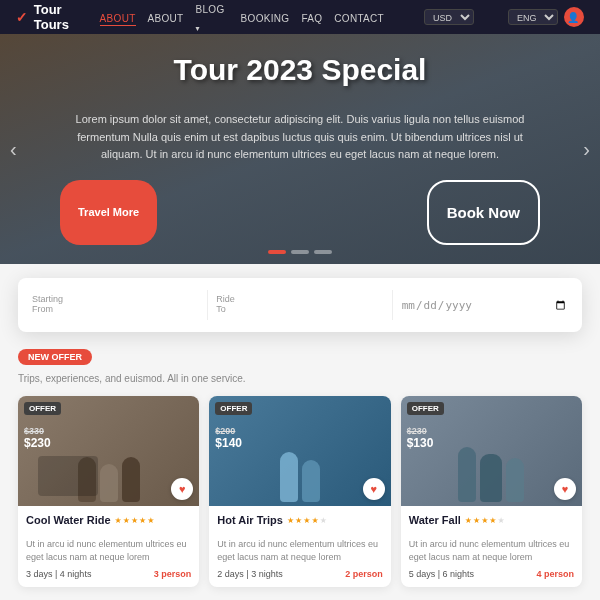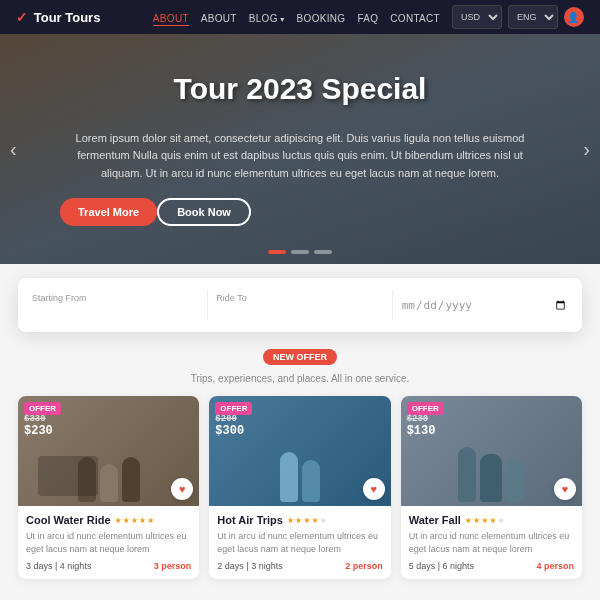--- a/index.html
+++ b/index.html
@@ -55,21 +55,22 @@
       gap: 6px;
       margin-left: 12px;
     }
     .nav-select {
       background: #2a2a3e;
       color: #ccc;
       border: 1px solid #444;
       border-radius: 3px;
       font-size: 9px;
       padding: 2px 4px;
-      height: 24px;
+      height: 16px;
+      margin-left: 28px;
     }
     .nav-user-btn {
       background: #e74c3c;
       border: none;
       border-radius: 50%;
       width: 20px;
       height: 20px;
       color: white;
       font-size: 10px;
       cursor: pointer;
@@ -111,40 +112,40 @@
       text-shadow: 2px 2px 4px rgba(0,0,0,0.5);
     }
     .hero-desc {
       font-size: 11px;
       line-height: 1.6;
       color: #ddd;
       margin-bottom: 16px;
     }
     .hero-btns {
       display: flex;
-      gap: 0;
-      justify-content: flex-start;
+      gap: 18px;
+      justify-content: space-between;
     }
     .btn-travel {
       background: #e74c3c;
       color: white;
       border: none;
       border-radius: 20px;
       padding: 7px 18px;
       font-size: 11px;
       font-weight: 600;
       cursor: pointer;
     }
     .btn-book {
       background: transparent;
       color: white;
       border: 2px solid white;
       border-radius: 20px;
-      padding: 6px 18px;
-      font-size: 11px;
+      padding: 22px 18px;
+      font-size: 15px;
       font-weight: 600;
       cursor: pointer;
     }
     .hero-arrow {
       position: absolute;
       top: 50%;
       transform: translateY(-50%);
       color: rgba(255,255,255,0.7);
       font-size: 20px;
       cursor: pointer;
@@ -177,21 +178,20 @@
       box-shadow: 0 4px 20px rgba(0,0,0,0.12);
       margin: 14px 18px;
       padding: 12px 14px;
       display: flex;
       align-items: center;
       gap: 8px;
     }
     .search-input-group {
       flex: 1;
       display: flex;
-      flex-direction: column;
     }
     .search-label {
       font-size: 9px;
       color: #999;
       margin-bottom: 2px;
     }
     .search-input {
       border: none;
       outline: none;
       font-size: 11px;
@@ -238,21 +238,21 @@
       background: #e74c3c;
       color: white;
       font-size: 9px;
       font-weight: 700;
       border-radius: 12px;
       padding: 3px 10px;
       display: inline-block;
       margin-bottom: 8px;
     }
     .tours-header {
-      text-align: center;
+      text-align: left;
       margin-bottom: 4px;
     }
     .tours-title {
       font-size: 20px;
       font-weight: 800;
       color: #1a1a2e;
       margin-bottom: 4px;
     }
     .tours-subtitle {
       font-size: 10px;
@@ -296,37 +296,36 @@
       left: 20px;
       width: 60px;
       height: 40px;
       background: rgba(0,0,0,0.2);
       border-radius: 4px;
     }
     .offer-badge {
       position: absolute;
       top: 6px;
       left: 6px;
-      background: #ec4899;
+      background: #404040;
       color: white;
       font-size: 8px;
       font-weight: 700;
       border-radius: 3px;
       padding: 2px 5px;
       z-index: 2;
     }
     .price-badge {
       position: absolute;
-      top: 18px;
+      top: 30px;
       left: 6px;
       color: white;
       font-size: 11px;
       font-weight: 700;
       z-index: 2;
-      font-family: Liberation Mono, monospace;
     }
     .price-old {
       font-size: 9px;
       text-decoration: line-through;
       color: #ddd;
     }
     .price-new {
       font-size: 12px;
       color: white;
       font-weight: 800;
@@ -349,21 +348,21 @@
       font-size: 11px;
       z-index: 2;
     }
     .card-body {
       padding: 8px;
     }
     .card-title-row {
       display: flex;
       align-items: center;
       gap: 4px;
-      margin-bottom: 4px;
+      margin-bottom: 12px;
     }
     .card-title {
       font-size: 11px;
       font-weight: 700;
       color: #1a1a2e;
     }
     .stars {
       display: flex;
       gap: 1px;
       font-size: 8px;
@@ -477,21 +476,21 @@
   <div class="search-date-group">
     <input class="search-date-input" type="date" placeholder="mm/dd/yyyy" style="">
   </div>
 </div>
 
 <section class="tours-section">
   <div class="tours-header">
     <div>
       <span class="new-offer-badge">NEW OFFER</span>
     </div>
-    <p class="tours-subtitle">Trips, experiences, and places. All in one service.</p>
+    <p class="tours-subtitle">Trips, experiences, and euismod. All in one service.</p>
   </div>
 
   <div class="tours-grid">
 
     <div class="tour-card">
       <div class="card-img-wrap">
         <div class="card-img-bg card1">
           <div class="card-figure">
             <div class="figure f1"></div>
             <div class="figure f2"></div>
@@ -528,21 +527,21 @@
       <div class="card-img-wrap">
         <div class="card-img-bg card2">
           <div class="card-figure">
             <div class="figure" style="background:#7ab0d0;height:50px;"></div>
             <div class="figure" style="background:#5a90b0;height:42px;"></div>
           </div>
         </div>
         <span class="offer-badge">OFFER</span>
         <div class="price-badge">
           <div class="price-old">$200</div>
-          <div class="price-new">$300</div>
+          <div class="price-new">$140</div>
         </div>
         <button class="heart-btn">♥</button>
       </div>
       <div class="card-body">
         <div class="card-title-row">
           <span class="card-title">Hot Air Trips</span>
           <div class="stars">
             <span class="star-full">★</span>
             <span class="star-full">★</span>
             <span class="star-full">★</span>

